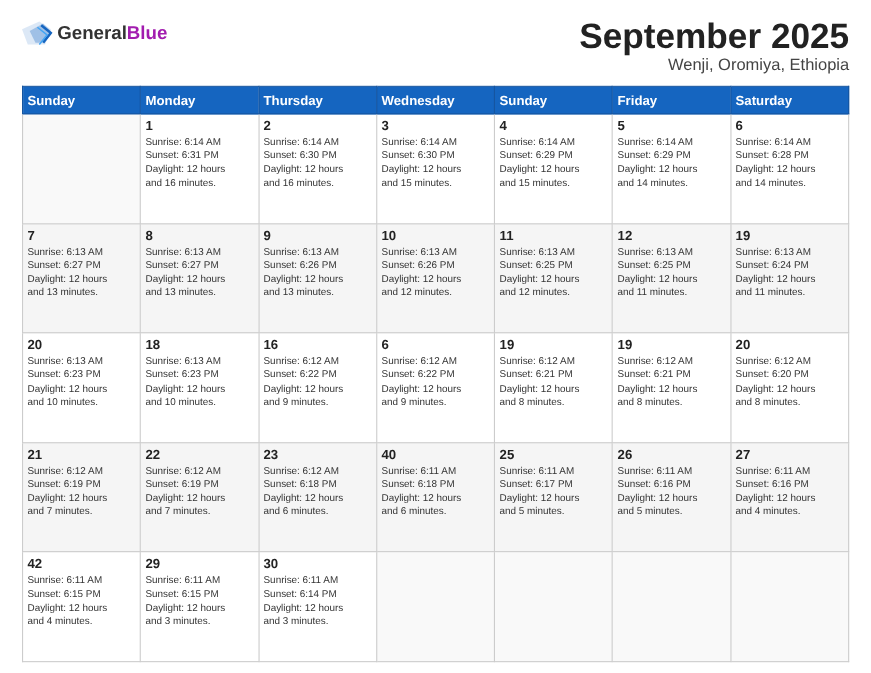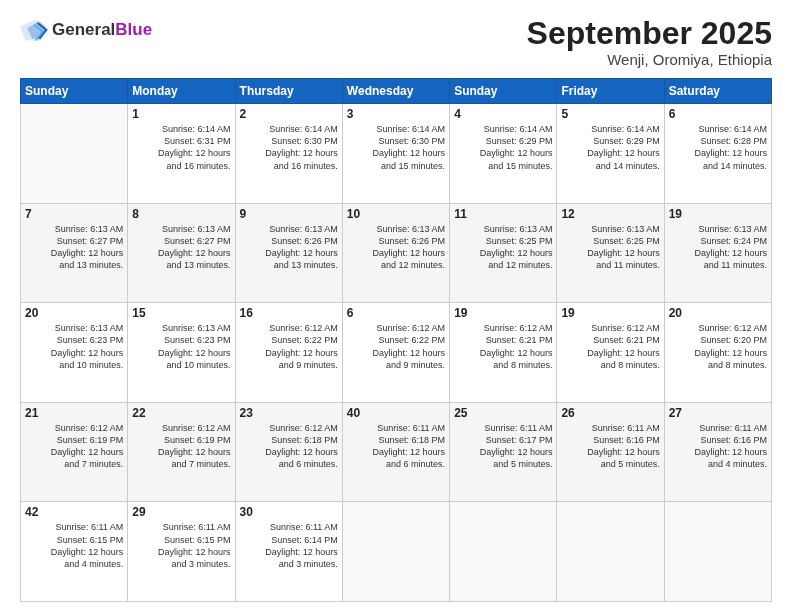--- a/index.html
+++ b/index.html
@@ -81,21 +81,20 @@
       font-size: 12px;
       font-weight: bold;
       color: #222;
       display: block;
       margin-bottom: 2px;
     }
     .day-info {
       font-size: 9px;
       color: #333;
       line-height: 1.35;
-      text-align: right;
     }
     .empty-cell {
       background: #f9f9f9;
     }
     .row-shaded td {
       background: #f5f5f5;
     }
   </style>
 </head>
 <body>
@@ -233,21 +232,21 @@
         </tr>
         <tr>
           <td>
             <span class="day-num">20</span>
             <div class="day-info" style="white-space: pre-line;">Sunrise: 6:13 AM
 Sunset: 6:23 PM
 Daylight: 12 hours
 and 10 minutes.</div>
           </td>
           <td>
-            <span class="day-num">15</span>
+            <span class="day-num">18</span>
             <div class="day-info" style="white-space: pre-line;">Sunrise: 6:13 AM
 Sunset: 6:23 PM
 Daylight: 12 hours
 and 10 minutes.</div>
           </td>
           <td>
             <span class="day-num">16</span>
             <div class="day-info" style="white-space: pre-line;">Sunrise: 6:12 AM
 Sunset: 6:22 PM
 Daylight: 12 hours

